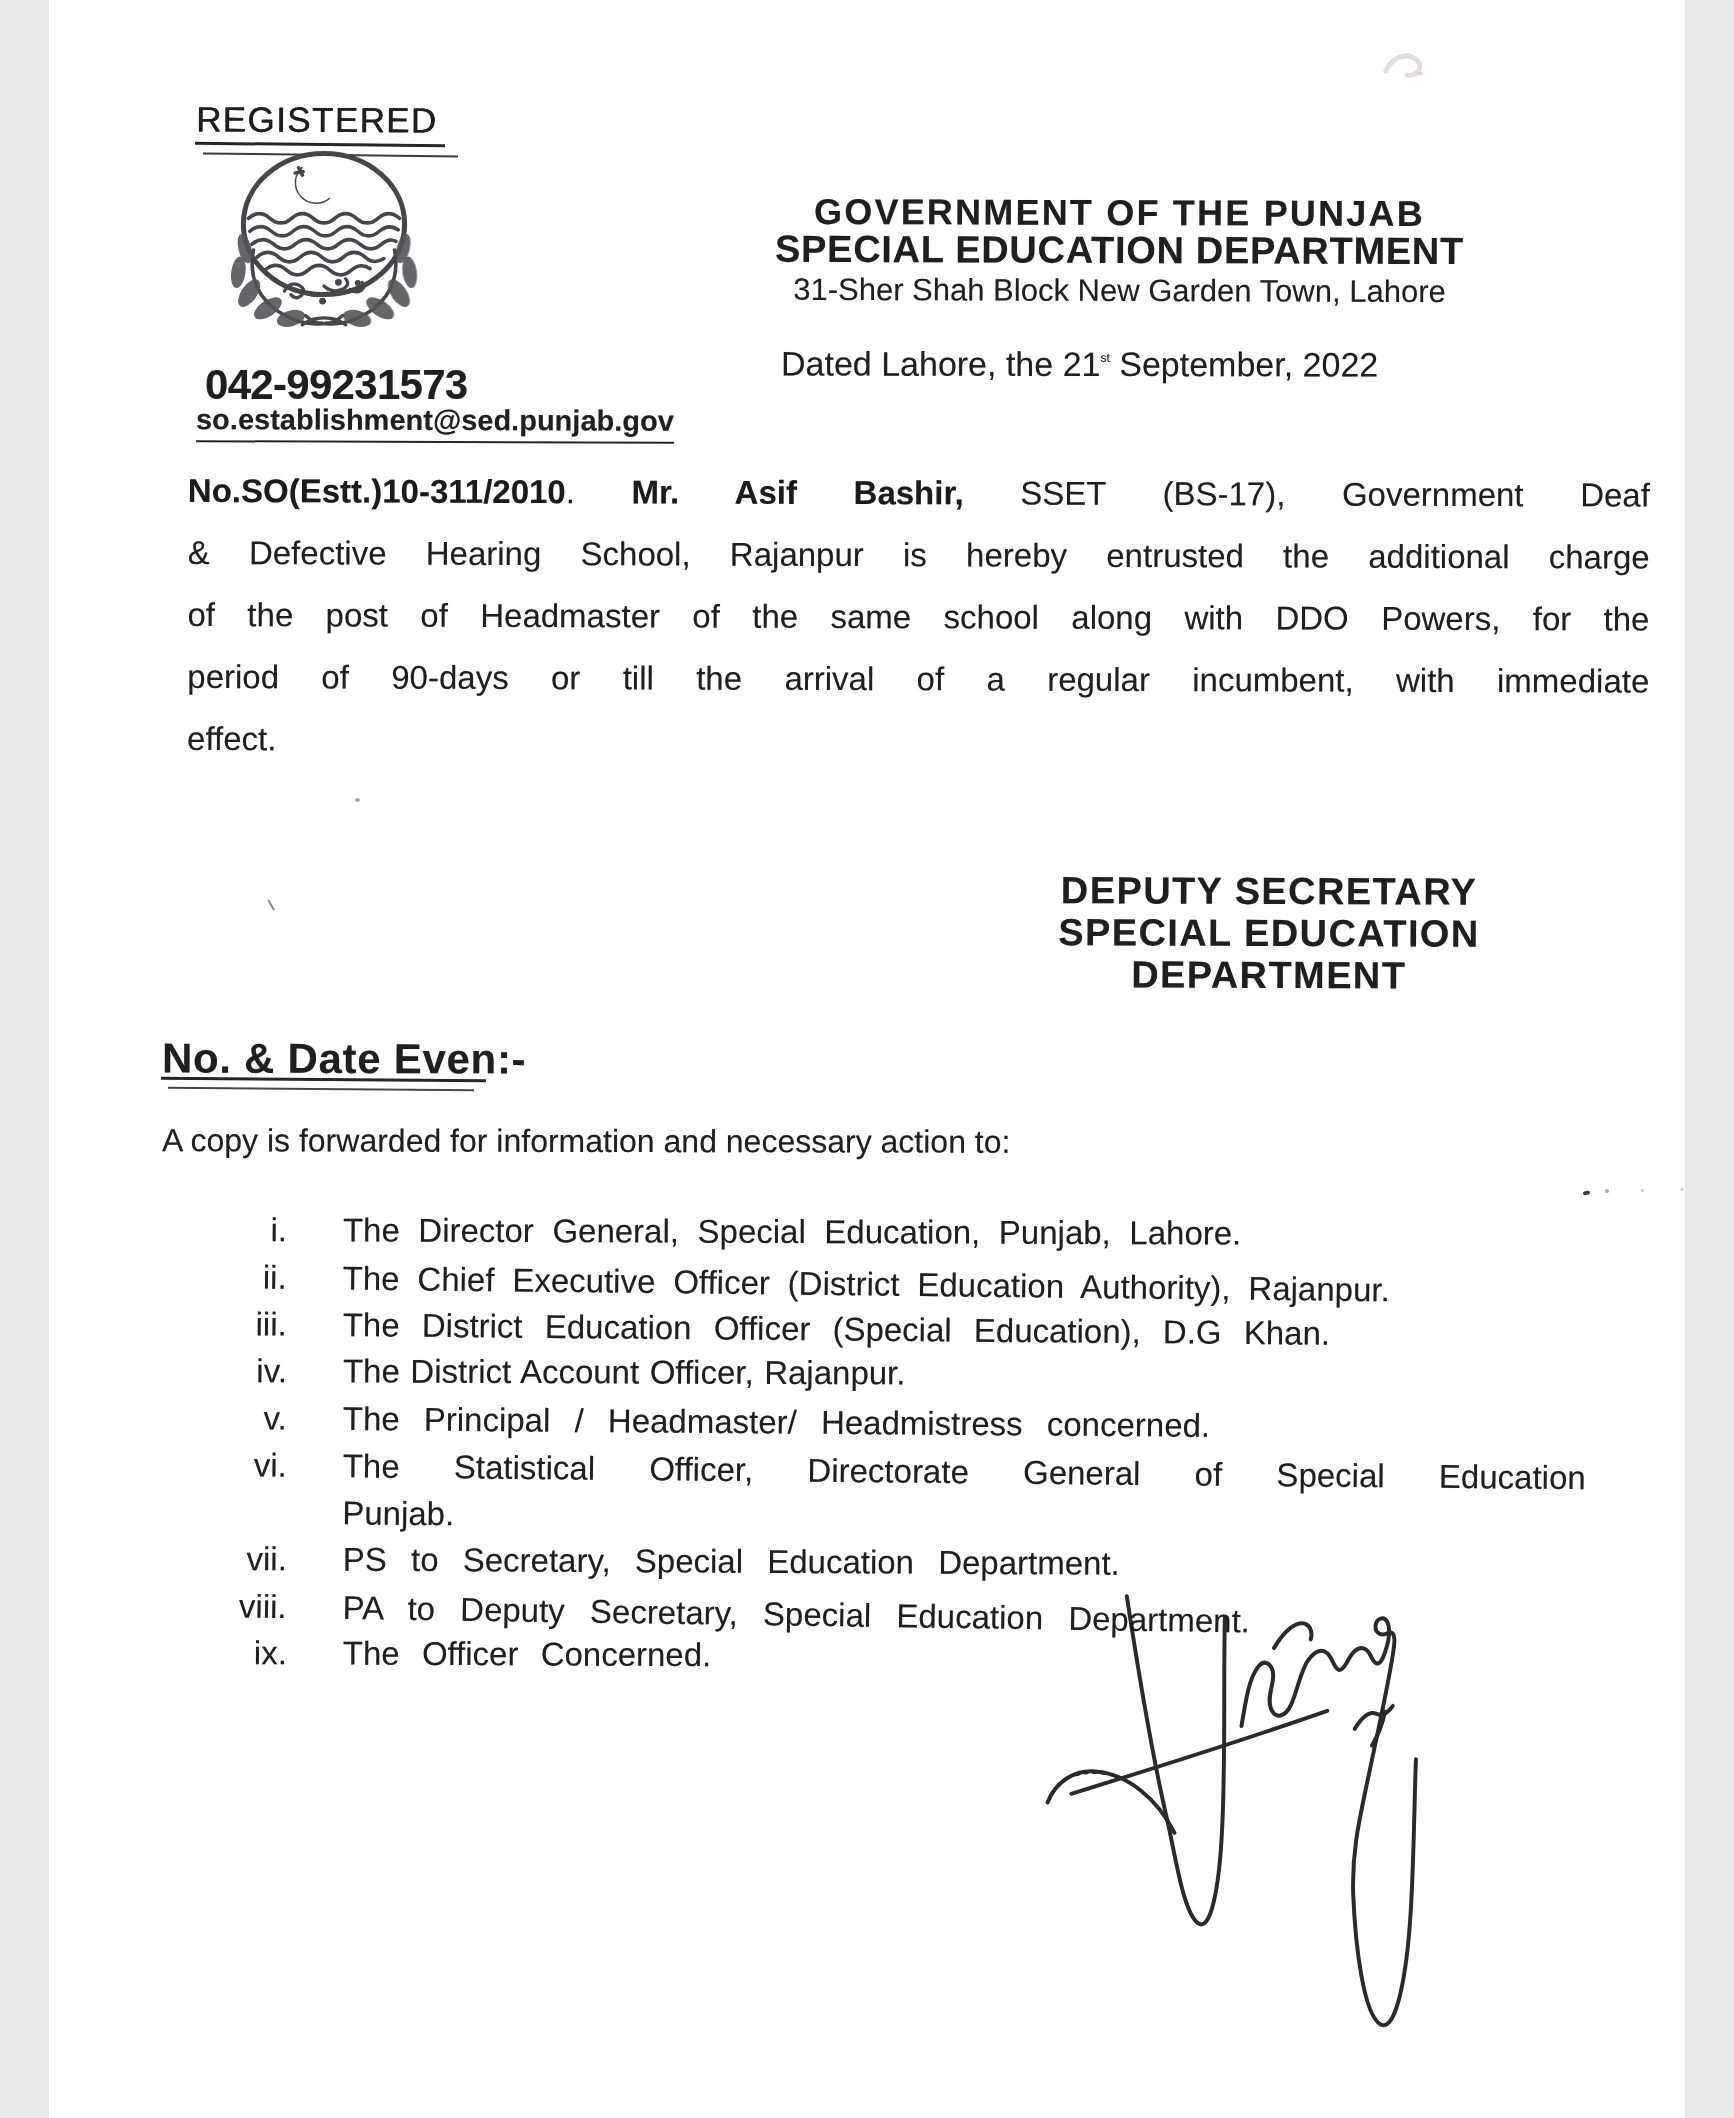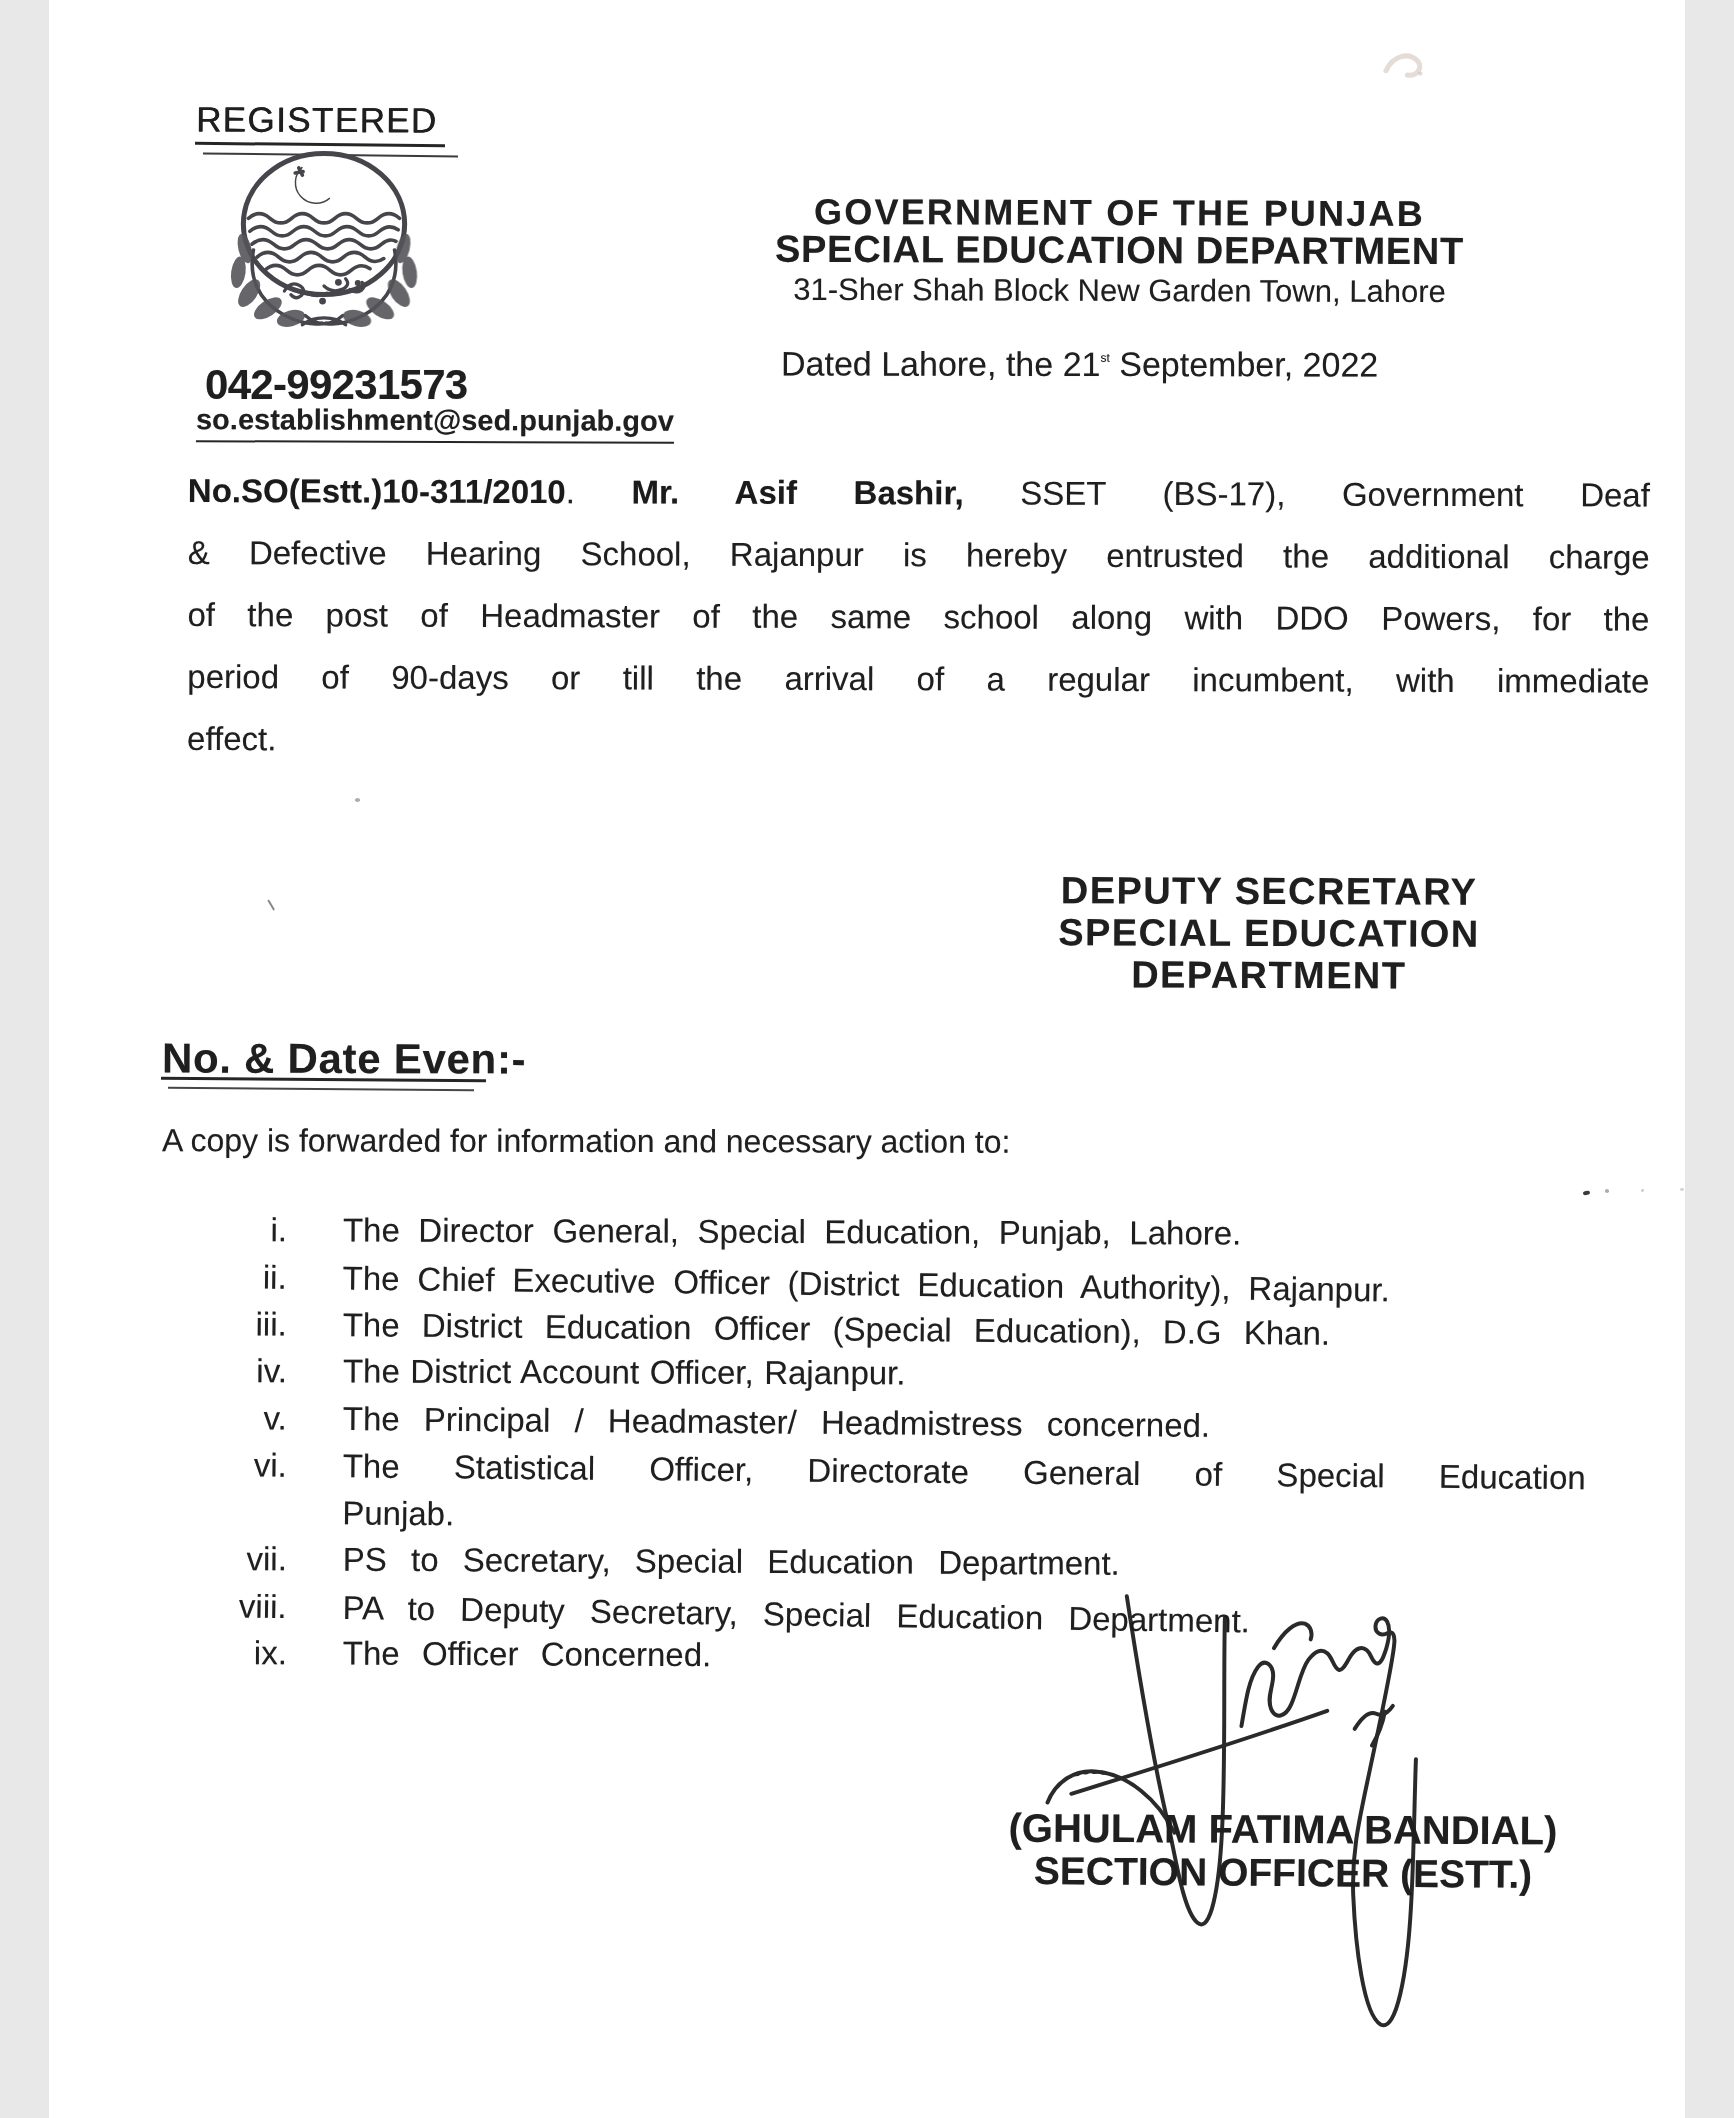--- a/index.html
+++ b/index.html
@@ -202,24 +202,20 @@
       <path d="M 1653,2392 C 1660,2350 1664,2326 1676,2310 C 1686,2297 1697,2308 1697,2322 C 1697,2338 1688,2352 1694,2368 C 1700,2383 1714,2380 1722,2362 C 1731,2342 1735,2315 1746,2300 C 1755,2288 1764,2284 1772,2291 C 1780,2298 1781,2312 1788,2314 C 1794,2316 1799,2303 1805,2294 C 1812,2284 1820,2281 1827,2287 C 1833,2292 1834,2303 1840,2305 C 1846,2307 1850,2297 1854,2284 C 1858,2270 1860,2256 1855,2247 C 1850,2239 1840,2243 1839,2253 C 1838,2263 1847,2268 1856,2263 C 1863,2259 1866,2267 1865,2277 C 1863,2305 1846,2382 1830,2458 C 1816,2524 1806,2566 1808,2626 C 1811,2696 1822,2792 1846,2806 C 1868,2818 1883,2734 1888,2645 C 1892,2580 1893,2490 1895,2438"></path>
       <path d="M 1698,2284 C 1712,2260 1728,2247 1741,2250 C 1749,2253 1752,2263 1749,2272"></path>
       <path d="M 1810,2396 C 1820,2380 1831,2371 1840,2375 C 1848,2379 1856,2374 1863,2364"></path>
       <path d="M 1852,2372 C 1849,2388 1843,2404 1834,2419"></path>
       <path d="M 1417,2486 C 1540,2448 1655,2412 1772,2371"></path>
       <path d="M 1384,2498 C 1396,2468 1422,2453 1450,2455 C 1495,2458 1537,2494 1560,2540"></path>
       <path d="M 1424,2459 C 1437,2455 1450,2455 1462,2457" stroke-dasharray="3 9"></path>
     </g>
   </svg>
 
-  <div class="abs nameblock soft">
-    <span class="sig-name">(GHULAM FATIMA BANDIAL)</span>
-    <span class="sig-title">SECTION OFFICER (ESTT.)</span>
-  </div>
 
   <svg class="abs" style="left:1328px;top:45px;" width="58" height="40" viewBox="0 0 80 56" fill="none">
     <path d="M 12,36 C 22,14 44,10 56,22 C 64,31 56,44 42,42" stroke="#cfc0b6" stroke-width="7" stroke-linecap="round" opacity=".55"></path>
     <circle cx="60" cy="40" r="3" fill="#c5b6ac" opacity=".5"></circle>
   </svg>
   <div class="speck" style="left:306px;top:798px;width:5px;height:3.6px;background:#8a8a8a;opacity:.7;"></div>
   <div class="speck" style="left:221px;top:899px;width:2.2px;height:11.5px;border-radius:1.4px;background:#6a6a6a;opacity:.8;transform:rotate(-30deg);"></div>
   <div class="speck" style="left:1534px;top:1191px;width:6.5px;height:4.3px;background:#3a3a3a;transform:rotate(-12deg);"></div>
   <div class="speck" style="left:1556px;top:1189px;width:4.3px;height:3.6px;background:#777;opacity:.6;"></div>
   <div class="speck" style="left:1592px;top:1189px;width:2.9px;height:2.9px;background:#999;opacity:.5;"></div>

